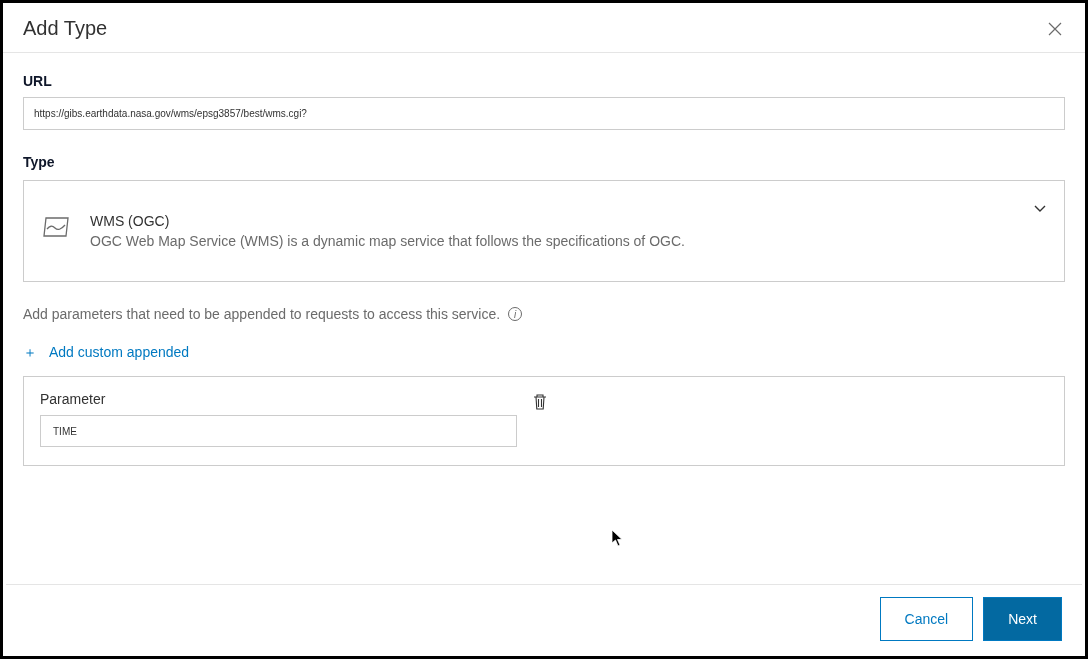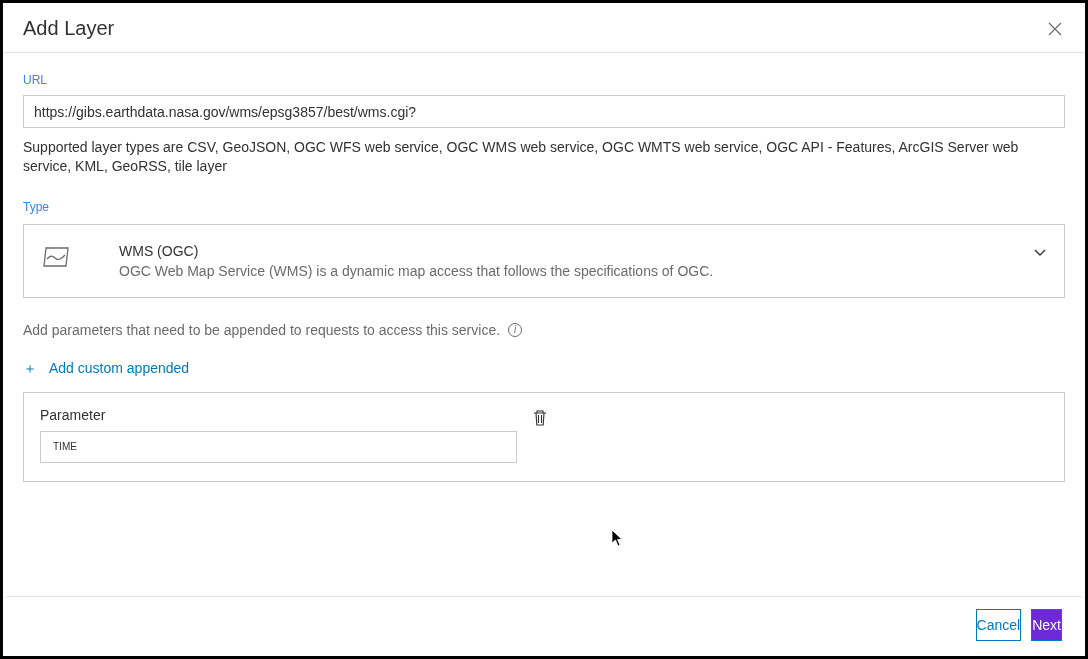--- a/index.html
+++ b/index.html
@@ -27,48 +27,48 @@
   .close-btn {
     width:20px; height:20px;
     display:flex; align-items:center; justify-content:center;
     cursor:pointer;
     color:#6b6b6b;
   }
   .content {
     padding:20px 20px 0 20px;
   }
   .label {
-    font-size:12px;
-    color:#3b82f6;
+    font-size:14px;
+    color:#0f172a;
     margin-bottom:8px;
+    font-weight:bold;
   }
   .url-input {
     width:100%;
     height:33px;
     border:1px solid #ccc;
     padding:0 10px;
-    font-size:14px;
+    font-size:10px;
     font-family:inherit;
     color:#323232;
   }
   .supported {
     font-size:14px;
     color:#323232;
     margin-top:10px;
     line-height:1.35;
   }
   .section { margin-top:24px; }
   .type-card {
     border:1px solid #ccc;
-    padding:18px 18px;
+    padding:32px 18px;
     display:flex;
     align-items:flex-start;
     position:relative;
     margin-top:10px;
-    gap:29px;
   }
   .type-icon {
     margin-right:18px;
     margin-top:2px;
     color:#6b6b6b;
   }
   .type-name {
     font-size:14px;
     color:#323232;
   }
@@ -150,74 +150,73 @@
     position:absolute;
     left:3px; right:3px; bottom:3px;
     border-top:1px solid #e5e5e5;
     padding:12px 20px;
     display:flex;
     justify-content:flex-end;
     gap:10px;
     background:#fff;
   }
   .btn {
-    height:32px;
-    padding:0 0;
+    height:44px;
+    padding:0 24px;
     font-size:14px;
     font-family:inherit;
     border:1px solid #0079c1;
     cursor:pointer;
     display:inline-flex;
     align-items:center;
   }
   .btn-secondary {
     background:#fff;
     color:#0079c1;
   }
   .btn-primary {
-    background:#6d28d9;
+    background:#0369a1;
     color:#fff;
     border-color:#0079c1;
   }
   .cursor {
     position:absolute;
     left:608px;
     top:526px;
     pointer-events:none;
   }
 </style>
 </head>
 <body>
 
 <div class="dialog-header">
-  <div class="dialog-title">Add Layer</div>
+  <div class="dialog-title">Add Type</div>
   <div class="close-btn">
     <svg width="16" height="16" viewBox="0 0 16 16">
         <path d="M2 2 L14 14 M14 2 L2 14" stroke="currentColor" stroke-width="1.2" fill="none"></path>
       </svg>
   </div>
 </div>
 
 <div class="content">
   <div class="label">URL</div>
   <input class="url-input" type="text" value="https://gibs.earthdata.nasa.gov/wms/epsg3857/best/wms.cgi?" style="">
-  <div class="supported">Supported layer types are CSV, GeoJSON, OGC WFS web service, OGC WMS web service, OGC WMTS web service, OGC API - Features, ArcGIS Server web service, KML, GeoRSS, tile layer</div>
 
   <div class="section">
     <div class="label">Type</div>
     <div class="type-card">
       <span class="type-icon">
         <svg width="30" height="24" viewBox="0 0 30 24">
             <path d="M4 3 L26 3 L24 21 L2 21 Z" fill="none" stroke="currentColor" stroke-width="1.3"></path>
             <path d="M5 14 Q9 9 13 13 Q17 17 23 10" fill="none" stroke="currentColor" stroke-width="1.3"></path>
           </svg>
       </span>
       <div>
         <div class="type-name">WMS (OGC)</div>
-        <div class="type-desc">OGC Web Map Service (WMS) is a dynamic map access that follows the specifications of OGC.</div>
+        <div class="type-desc">OGC Web Map Service (WMS) is a dynamic map service that follows the specifications of OGC.</div>
       </div>
       <span class="caret">
         <svg width="12" height="8" viewBox="0 0 12 8">
             <path d="M1 1 L6 6 L11 1" fill="none" stroke="currentColor" stroke-width="1.4"></path>
           </svg>
       </span>
     </div>
   </div>
 
   <div class="section">

